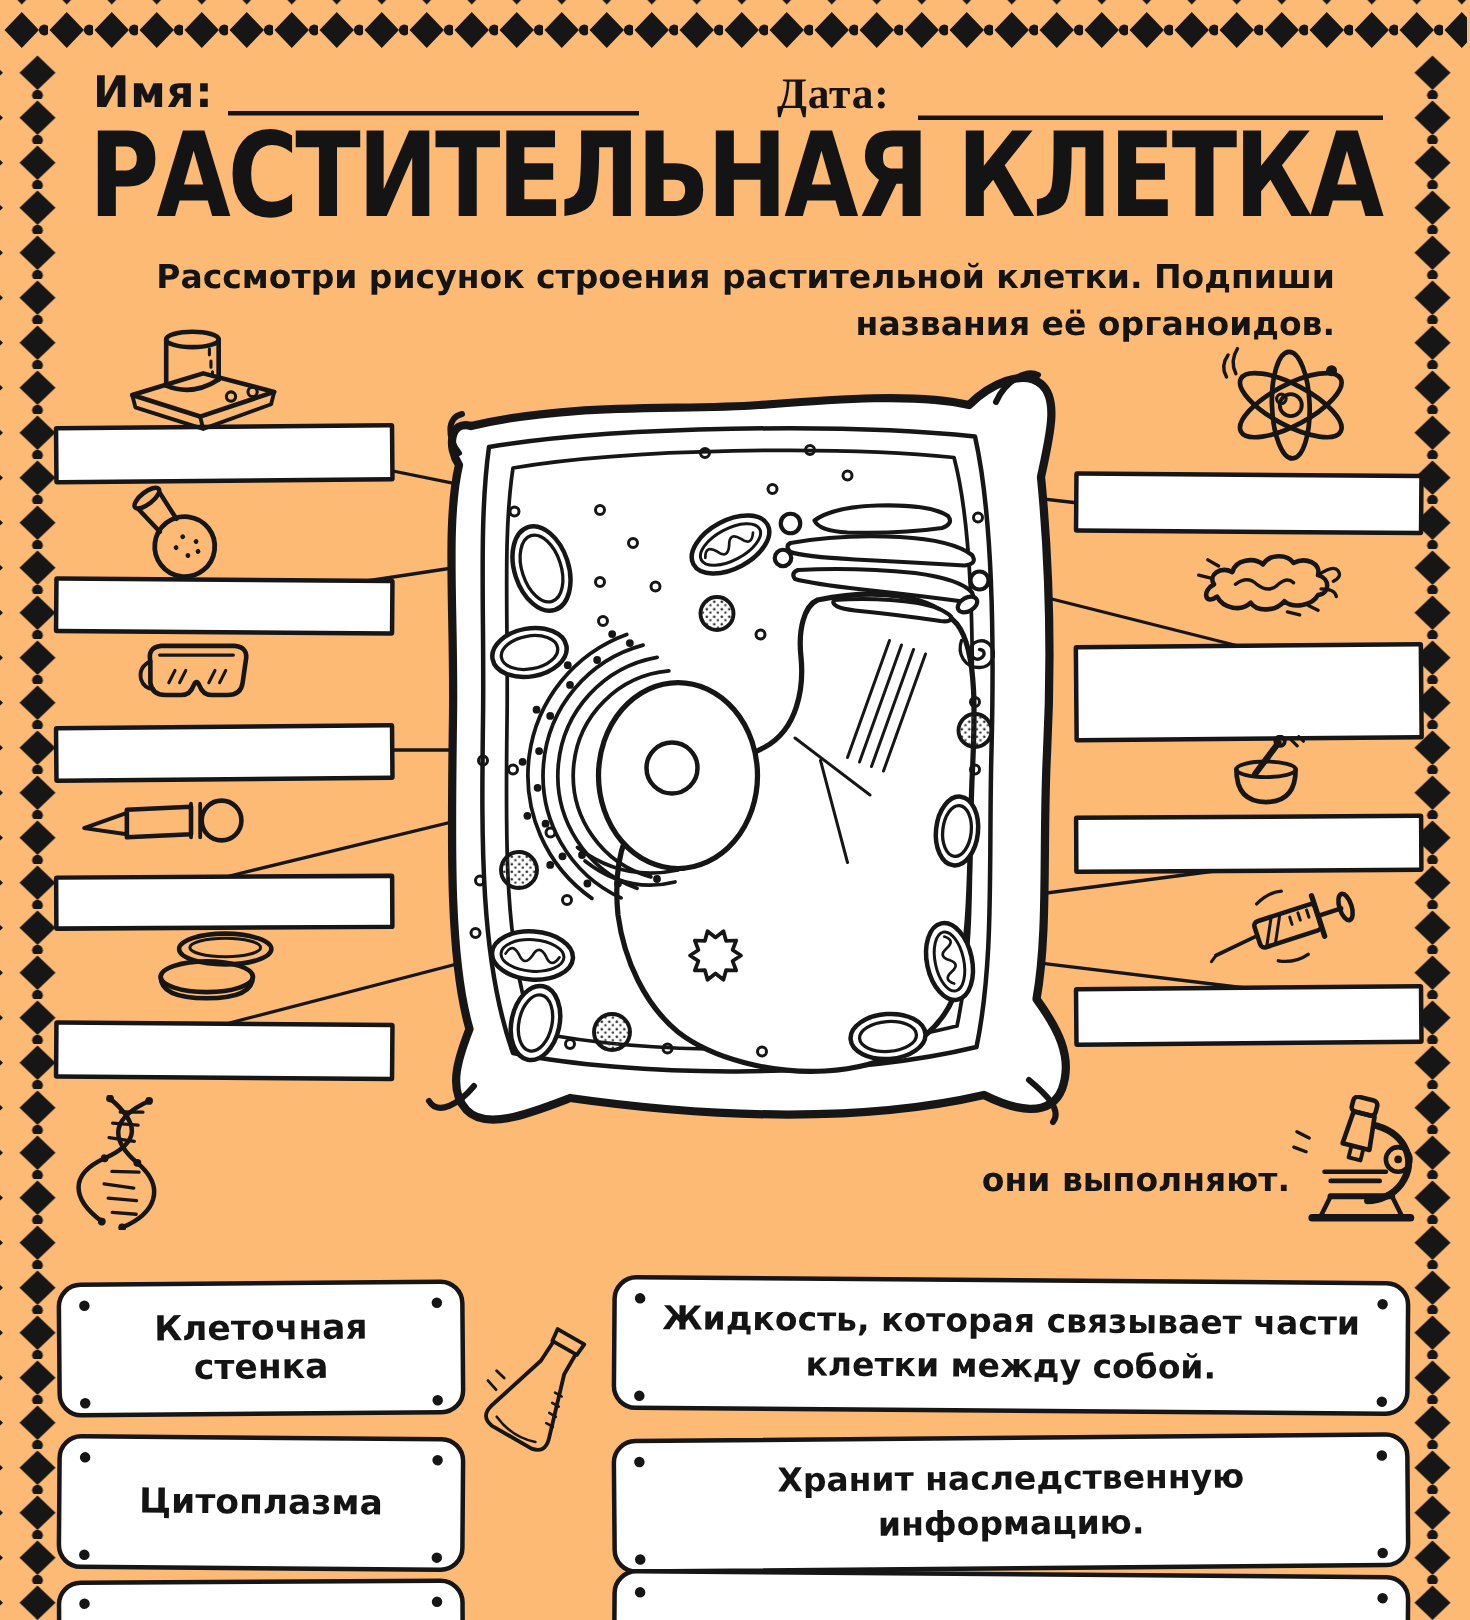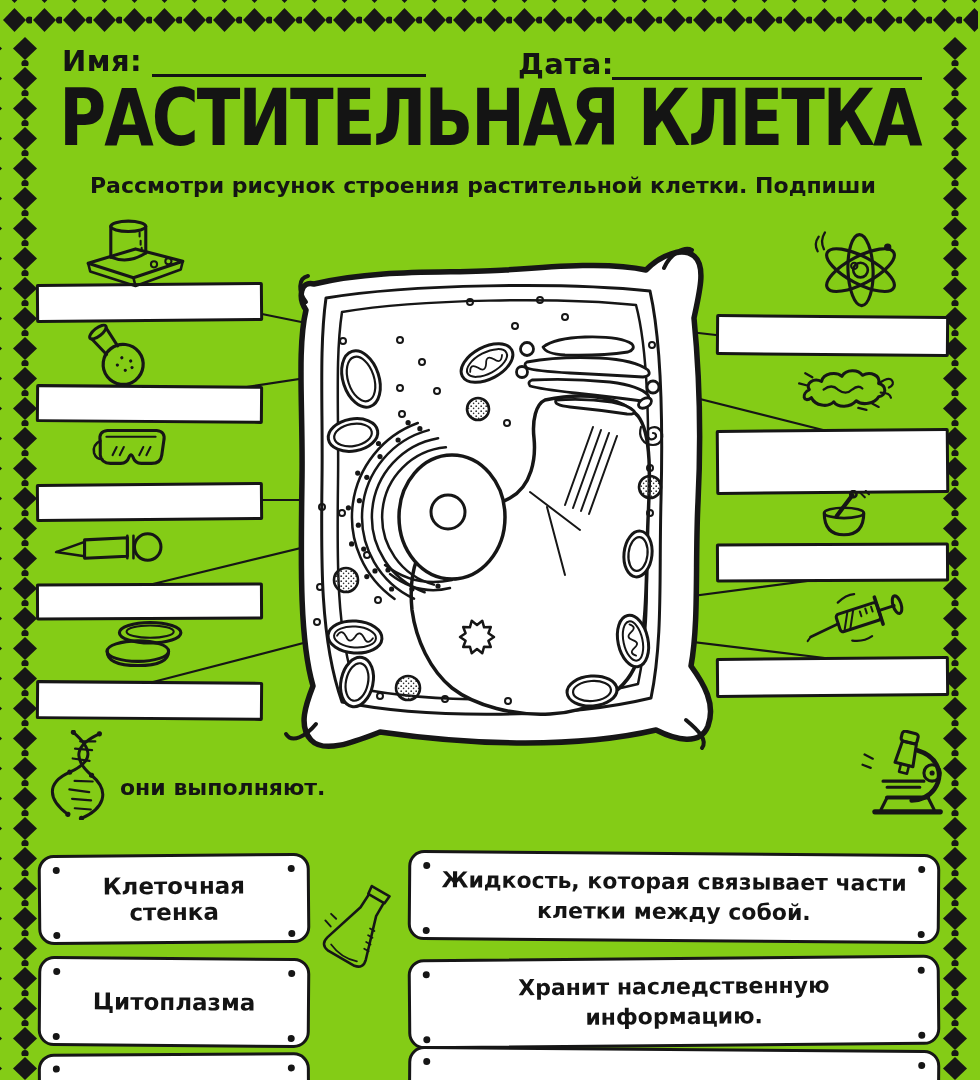--- a/index.html
+++ b/index.html
@@ -1,28 +1,28 @@
 <!DOCTYPE html>
 <html><head>
 <meta charset="utf-8">
 <style>
   html,body{margin:0;padding:0;background:#fff;}
-  .sheet{position:relative;width:980px;height:1080px;background:#84cc16;overflow:hidden;
+  .sheet{position:relative;width:980px;height:1080px;background:#fdba74;overflow:hidden;
          font-family:"DejaVu Sans",sans-serif;color:#141414;}
   svg{display:block}
   .borders{position:absolute;left:0;top:0;pointer-events:none;}
   .cellsvg{position:absolute;left:0;top:0;pointer-events:none;}
 
   
   .fieldlbl{position:absolute;font-size:29px;font-weight:bold;letter-spacing:.5px;}
   .fieldline{position:absolute;border-bottom:3px solid #141414;height:0;}
   .title{position:absolute;left:0;top:78px;width:980px;text-align:center;
          font-size:64px;font-weight:bold;letter-spacing:-2px;line-height:66px;
          transform:scaleY(1.22);transform-origin:top center;white-space:nowrap;}
-  .instr{position:absolute;text-align:left;font-size:22px;font-weight:bold;line-height:31px;}
+  .instr{position:absolute;text-align:right;font-size:22px;font-weight:bold;line-height:31px;}
 
   
   .lblbox{position:absolute;background:#fff;border:3px solid #161616;border-radius:2px;}
   .rA{transform:rotate(-.5deg);} .rB{transform:rotate(.45deg);} .rC{transform:rotate(-.3deg);}
 
   
   .mbox{position:absolute;background:#fff;border:3.5px solid #161616;border-radius:16px;
         height:90px;display:flex;align-items:center;justify-content:center;text-align:center;
         font-weight:bold;box-sizing:border-box;}
   .mbox::before,.mbox::after{content:"";position:absolute;width:7px;height:7px;border-radius:50%;
@@ -62,27 +62,28 @@
     <g transform="translate(-24,36)">
         <rect width="28" height="1044" fill="url(#chV)"></rect>
       </g>
     <g transform="translate(941,36)">
         <rect width="28" height="1044" fill="url(#chV)"></rect>
       </g>
   </svg>
 
   <div class="fieldlbl" style="left:62px;top:44px;">Имя:</div>
   <div class="fieldline" style="left:152px;top:74px;width:274px;"></div>
-  <div class="fieldlbl" style="left:518px;top:47px;">Дата:</div>
+  <div class="fieldlbl" style="left:518px;top:47px;font-family:Liberation Serif, serif;">Дата:</div>
   <div class="fieldline" style="left:612px;top:77px;width:310px;"></div>
 
   <div class="title">РАСТИТЕЛЬНАЯ КЛЕТКА</div>
 
   <div class="instr" style="left:90px;top:170px;width:800px;">
     <div>Рассмотри рисунок строения растительной клетки. Подпиши</div>
+    <div>названия её органоидов.</div>
   </div>
 
   <svg class="cellsvg" width="980" height="1080" viewBox="0 0 980 1080">
     <defs>
       <pattern id="stip" width="5" height="5" patternUnits="userSpaceOnUse">
         <circle cx="1.2" cy="1.2" r="0.9" fill="#333"></circle>
           <circle cx="3.6" cy="3.4" r="0.8" fill="#333"></circle>
       </pattern>
     </defs>
     <g stroke="#161616" fill="none" stroke-linecap="round" stroke-linejoin="round">

